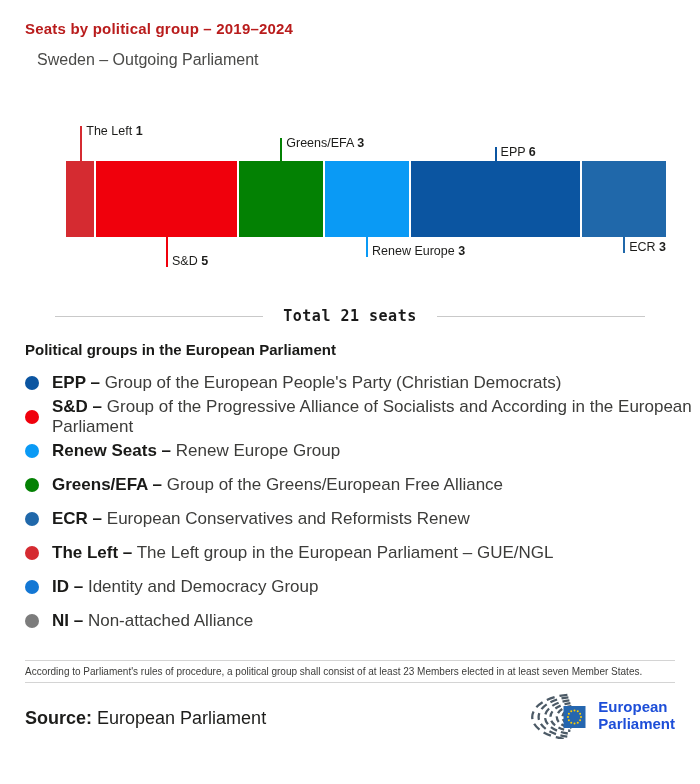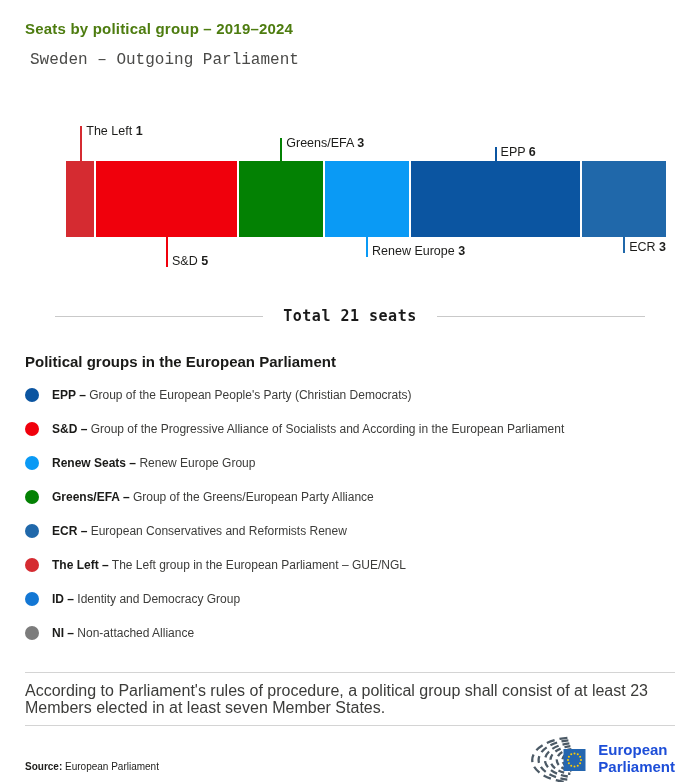--- a/index.html
+++ b/index.html
@@ -2,54 +2,54 @@
 <html><head>
 <meta charset="utf-8">
 <style>
   html,body{margin:0;padding:0;}
   body{
     width:700px;height:784px;background:#ffffff;color:#1d1d1b;
     font-family:"Liberation Sans", sans-serif;position:relative;overflow:hidden;
   }
   
   .header{padding:20px 25px 0 25px;}
-  .title{font-size:15px;font-weight:bold;margin:0 0 14px 0;letter-spacing:.2px;color:#4d7c0f;}
-  .subtitle{font-size:16px;font-weight:400;margin:5px;color:#4a4a48;font-family:Liberation Mono, monospace;}
+  .title{font-size:15px;font-weight:bold;margin:0 0 14px 0;letter-spacing:.2px;color:#b91c1c;}
+  .subtitle{font-size:16px;font-weight:400;margin:12px;color:#4a4a48;}
 
   
   .chart{position:relative;height:180px;margin-top:40px;margin-left:16px;}
   .bar{position:absolute;left:50px;top:52px;width:600px;height:76px;display:flex;gap:2px;}
   .seg{height:100%;}
   .callout{position:absolute;width:0;}
   .callout i{display:block;width:2px;height:100%;}
   .cl-text{position:absolute;left:6px;white-space:nowrap;font-size:12.5px;color:#1d1d1b;}
   .cl-text.t{top:-2px;}
   .cl-text.b{bottom:-1px;}
   .cl-text b{font-weight:bold;}
 
   
   .total-divider{display:flex;align-items:center;margin:18px 55px 0 55px;gap:20px;}
   .total-divider .line{flex:1;height:1px;background:#c9c9c9;}
   .total-text{font-family:"DejaVu Sans Mono", monospace;font-weight:bold;font-size:15px;
     letter-spacing:.5px;color:#1a1a1a;white-space:nowrap;}
 
   
-  .legend-heading{font-size:15px;font-weight:bold;margin:28px 25px 0 25px;color:#1a1a18;}
+  .legend-heading{font-size:15px;font-weight:bold;margin:16px 25px 0 25px;color:#1a1a18;}
   .legend{list-style:none;margin:8px 0 0 0;padding:0;}
   .legend-item{display:flex;align-items:center;height:34px;padding-left:25px;}
   .legend-dot{width:14px;height:14px;border-radius:50%;flex:0 0 14px;margin-right:13px;}
-  .legend-text{font-size:12px;color:#3c3c3a;}
+  .legend-text{font-size:17px;color:#3c3c3a;}
   .legend-text b{color:#1a1a18;}
 
   
   .rule{height:1px;background:#d4d4d4;margin:0 25px;}
   .rule.r1{margin-top:22px;}
-  .footnote{font-size:16px;line-height:17px;color:#3c3c3a;margin:9px 25px;max-width:650px;}
+  .footnote{font-size:10px;line-height:17px;color:#3c3c3a;margin:2px 25px;max-width:650px;}
   .bottom{display:flex;justify-content:space-between;align-items:flex-end;margin:8px 25px 0 25px;}
-  .source{font-size:10px;color:#1d1d1b;padding-bottom:10px;}
+  .source{font-size:18px;color:#1d1d1b;padding-bottom:10px;}
   .source b{font-weight:bold;}
   .logo{display:flex;align-items:center;gap:8px;}
   .logo-text{font-size:15px;line-height:17px;font-weight:bold;color:#1d4ed8;}
 </style>
 </head>
 <body>
 
 <div class="header">
   <h1 class="title">Seats by political group – 2019–2024</h1>
   <h2 class="subtitle">Sweden – Outgoing Parliament</h2>
@@ -106,21 +106,21 @@
   <li class="legend-item">
     <span class="legend-dot" style="background: rgb(240, 0, 12);"></span>
     <span class="legend-text"><b>S&amp;D –</b> <span>Group of the Progressive Alliance of Socialists and According in the European Parliament</span></span>
   </li>
   <li class="legend-item">
     <span class="legend-dot" style="background: rgb(10, 154, 245);"></span>
     <span class="legend-text"><b>Renew Seats –</b> <span>Renew Europe Group</span></span>
   </li>
   <li class="legend-item">
     <span class="legend-dot" style="background: rgb(3, 129, 3);"></span>
-    <span class="legend-text"><b>Greens/EFA –</b> <span>Group of the Greens/European Party Alliance</span></span>
+    <span class="legend-text"><b>Greens/EFA –</b> <span>Group of the Greens/European Free Alliance</span></span>
   </li>
   <li class="legend-item">
     <span class="legend-dot" style="background: rgb(32, 104, 170);"></span>
     <span class="legend-text"><b>ECR –</b> <span>European Conservatives and Reformists Renew</span></span>
   </li>
   <li class="legend-item">
     <span class="legend-dot" style="background: rgb(213, 43, 49);"></span>
     <span class="legend-text"><b>The Left –</b> <span>The Left group in the European Parliament – GUE/NGL</span></span>
   </li>
   <li class="legend-item">

